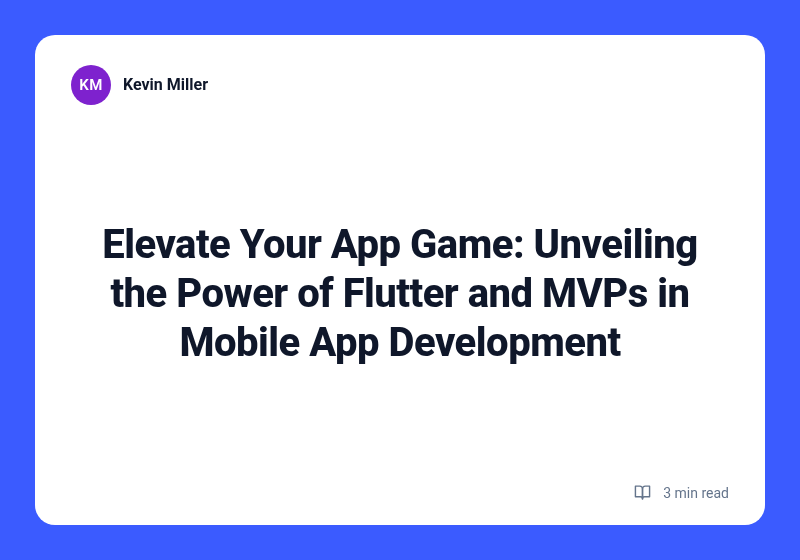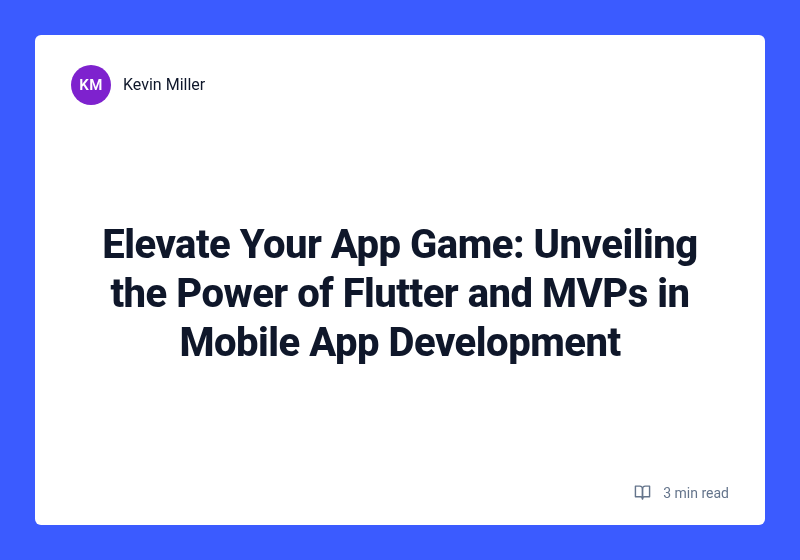--- a/index.html
+++ b/index.html
@@ -10,21 +10,21 @@
     }
     .outer-frame {
       width: 800px;
       height: 560px;
       background: #3B5BFF;
       padding: 35px;
       display: flex;
     }
     .card {
       background: #ffffff;
-      border-radius: 6px;
+      border-radius: 20px;
       width: 100%;
       height: 100%;
       padding: 30px 36px 24px 36px;
       display: flex;
       flex-direction: column;
       position: relative;
     }
     .author-row {
       display: flex;
       align-items: center;
@@ -43,21 +43,21 @@
       font-size: 15px;
       letter-spacing: 0.5px;
       flex-shrink: 0;
     }
     .author-meta {
       display: flex;
       flex-direction: column;
       gap: 1px;
     }
     .author-name {
-      font-weight: 400;
+      font-weight: 700;
       font-size: 16px;
       color: #0F172A;
       line-height: 1.2;
     }
     .author-handle {
       font-size: 14px;
       color: #64748B;
       line-height: 1.2;
     }
     .title-wrap {

